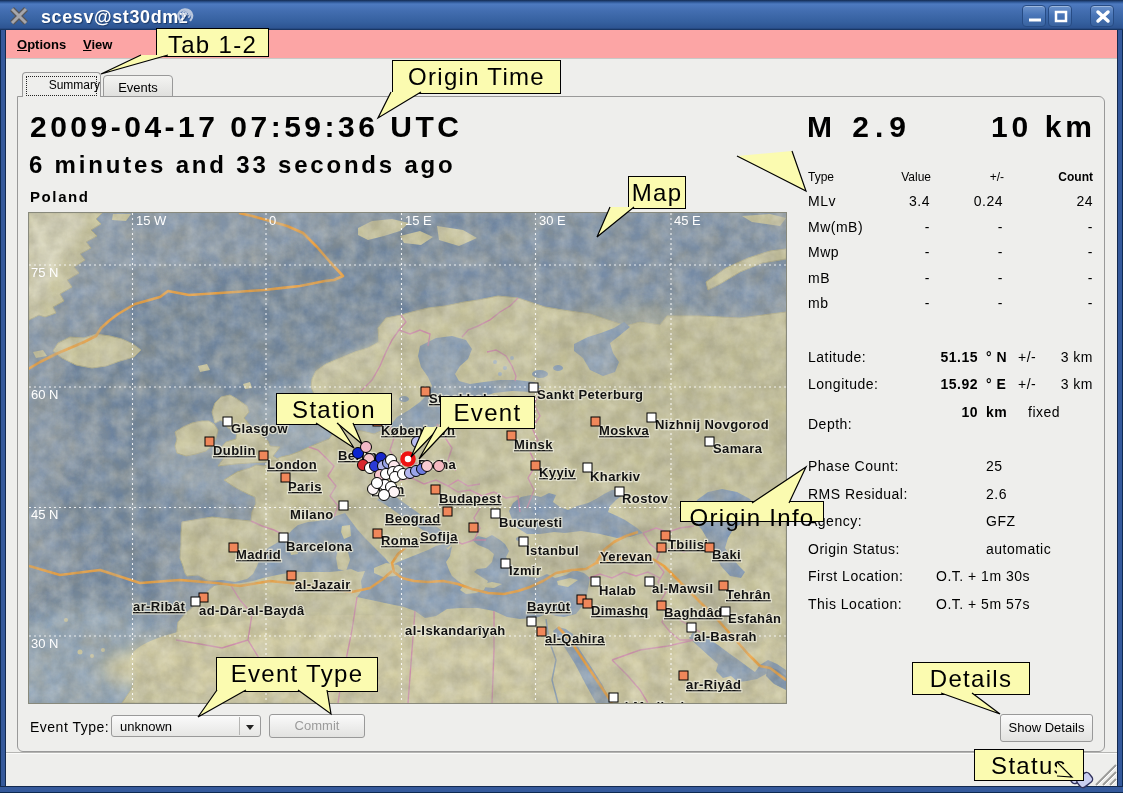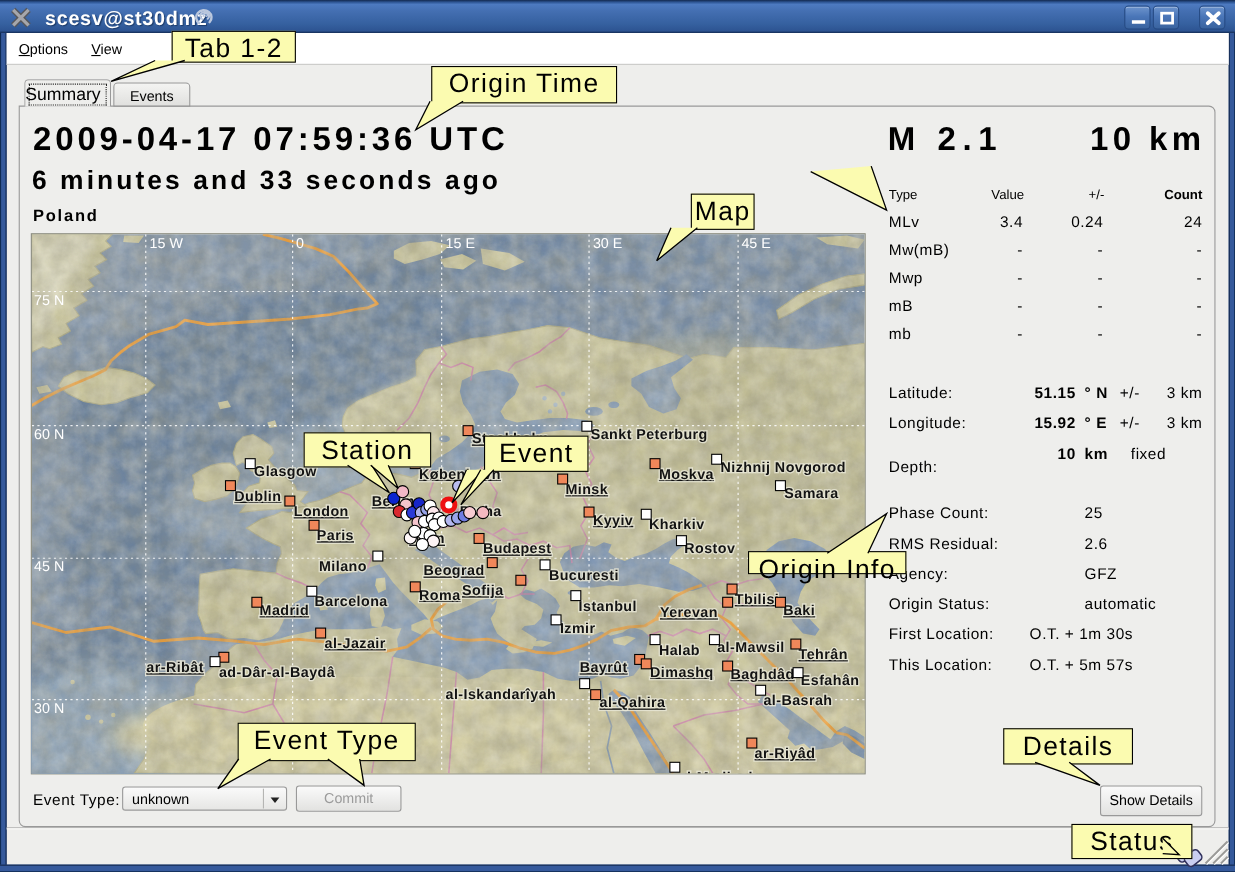--- a/index.html
+++ b/index.html
@@ -8,27 +8,27 @@
 .bR { position:absolute; right:0; top:30px; bottom:0; width:6px; background:#35599b; border-left:1px solid #13294e; border-right:1px solid #0e2a52; }
 .bB { position:absolute; left:0; right:0; bottom:0; height:7px; background:#35599b; border-top:1px solid #13294e; border-bottom:1px solid #0e2a52; }
 
 #title { position:absolute; left:0; top:0; width:100%; height:30px;
   background:linear-gradient(180deg,#13294f 0px,#2e5695 2px,#4d7ac0 4px,#446fb2 10px,#35609f 22px,#2d5492 28px,#132c55 30px); }
 #title .txt { position:absolute; left:41px; top:7px; color:#fff; font-weight:bold; font-size:18px; letter-spacing:0.6px; text-shadow:1px 1px 1px #1c3a68; }
 .wbtn { position:absolute; top:5px; width:24px; height:22px; border-radius:4px;
   background:linear-gradient(180deg,#6d94cd 0,#4a76b8 45%,#39639f 100%); border:1px solid #274c85; box-shadow:inset 0 1px 0 rgba(255,255,255,.35); }
 .wbtn svg { position:absolute; left:0; top:0; }
 
-#menubar { position:absolute; left:6px; right:6px; top:30px; height:29px; background:#ffffff; border-bottom:1px solid #c8c8c6; }
+#menubar { position:absolute; left:6px; right:6px; top:30px; height:29px; background:#fca5a5; border-bottom:1px solid #c8c8c6;font-weight:bold; }
 .mitem { position:absolute; top:7px; font-size:13px; color:#000; }
 .mitem u { text-decoration:underline; }
 
 .tab1 { position:absolute; left:22px; top:72px; width:79px; height:25px; background:#eeeeec; border:1px solid #999; border-bottom:none; border-radius:4px 4px 0 0; z-index:5; }
 .tab1 .foc { position:absolute; left:3px; top:3px; right:3px; bottom:1px; border:1px dotted #222; }
-.tab1 .lab { position:absolute; left:0; right:0; top:5px; text-align:left; font-size:16px; }
+.tab1 .lab { position:absolute; left:0; right:0; top:5px; text-align:right; font-size:12px; }
 .tab2 { position:absolute; left:103px; top:75px; width:70px; height:22px; background:linear-gradient(180deg,#f4f4f2,#e0e0de); border:1px solid #999; border-radius:4px 4px 0 0; z-index:3; }
 .tab2 .lab { position:absolute; left:0; right:0; top:4px; text-align:center; font-size:13px; }
 #pane { position:absolute; left:17px; top:96px; width:1088px; height:656px; border:1px solid #999; border-radius:0 6px 6px 6px; background:#eeeeec; z-index:2; }
 
 .h1 { position:absolute; left:30px; top:110px; font-size:30px; font-weight:bold; letter-spacing:3.5px; z-index:4; }
 .hm { position:absolute; left:807px; top:110px; font-size:30px; font-weight:bold; letter-spacing:6px; z-index:4; }
 .hkm { position:absolute; right:27px; top:110px; font-size:30px; font-weight:bold; letter-spacing:4px; z-index:4; }
 .h2 { position:absolute; left:29px; top:151px; font-size:24px; font-weight:bold; letter-spacing:2.8px; z-index:4; }
 .h3 { position:absolute; left:30px; top:188px; font-size:15px; font-weight:bold; letter-spacing:1.6px; z-index:4; }
 .t13 { font-size:14px; position:absolute; z-index:4; letter-spacing:0.5px; }
@@ -100,21 +100,21 @@
 <div class="tab1">
       <div class="foc"></div>
       <div class="lab">Summary</div>
     </div>
 <div class="tab2">
       <div class="lab">Events</div>
     </div>
 <div class="h1">2009-04-17 07:59:36 UTC</div>
 <div class="h2">6 minutes and 33 seconds ago</div>
 <div class="h3">Poland</div>
-<div class="hm">M 2.1</div>
+<div class="hm">M 2.9</div>
 <div class="hkm">10 km</div>
 
 <div class="t12" style="left:808px;top:170px;">Type</div>
 <div class="t12 ra" style="left:850px;top:170px;width:81px;">Value</div>
 <div class="t12 ra" style="left:940px;top:170px;width:64px;">+/-</div>
 <div class="t12 ra" style="left:1020px;top:170px;width:73px;font-weight:bold;">Count</div>
 <div class="t13" style="left:808px;top:193px;">MLv</div>
 <div class="t13 ra" style="left:850px;top:193px;width:80px;">3.4</div>
 <div class="t13 ra" style="left:940px;top:193px;width:63px;">0.24</div>
 <div class="t13 ra" style="left:1020px;top:193px;width:73px;">24</div>

